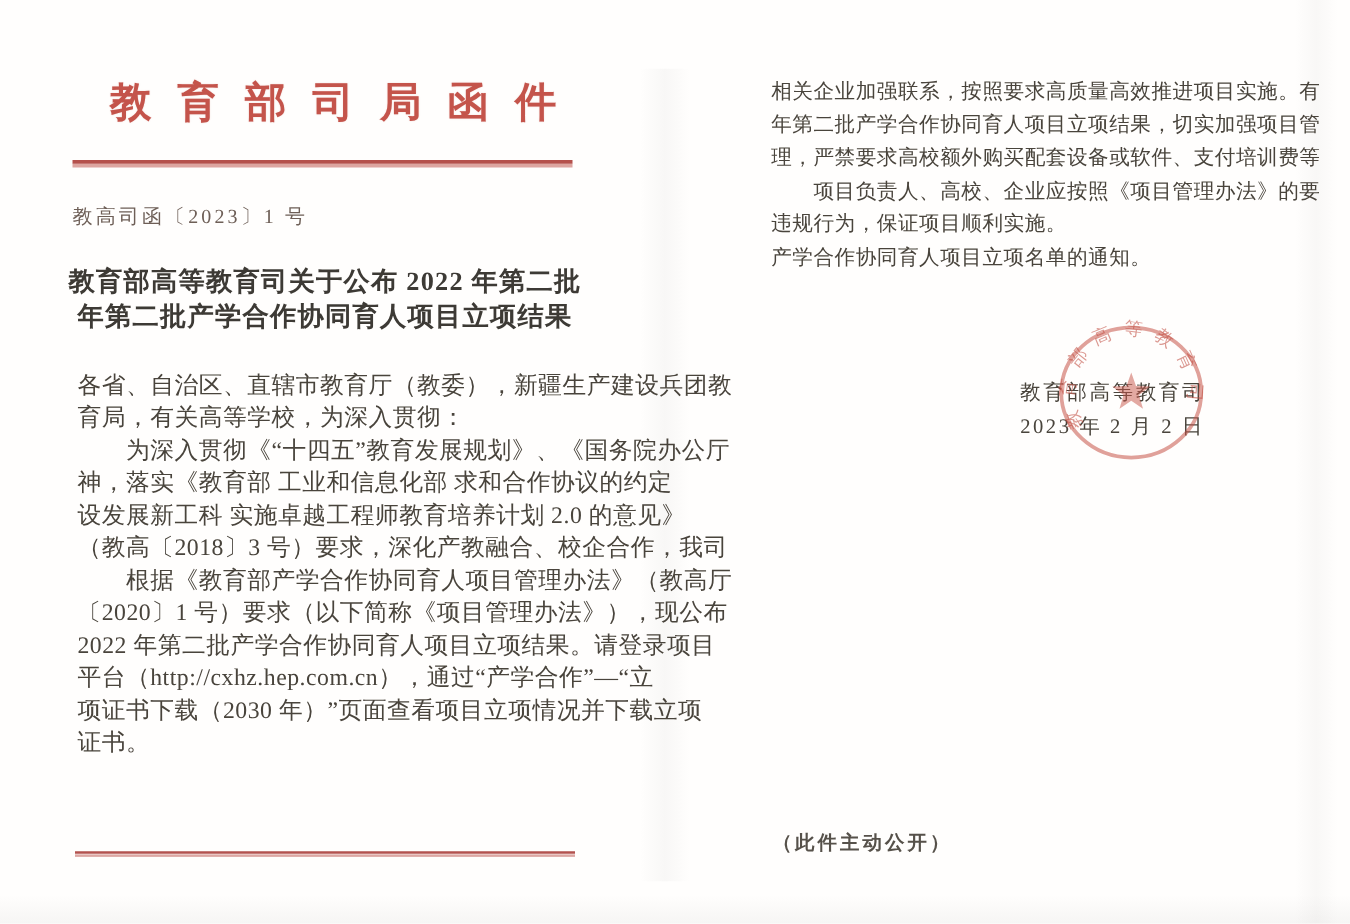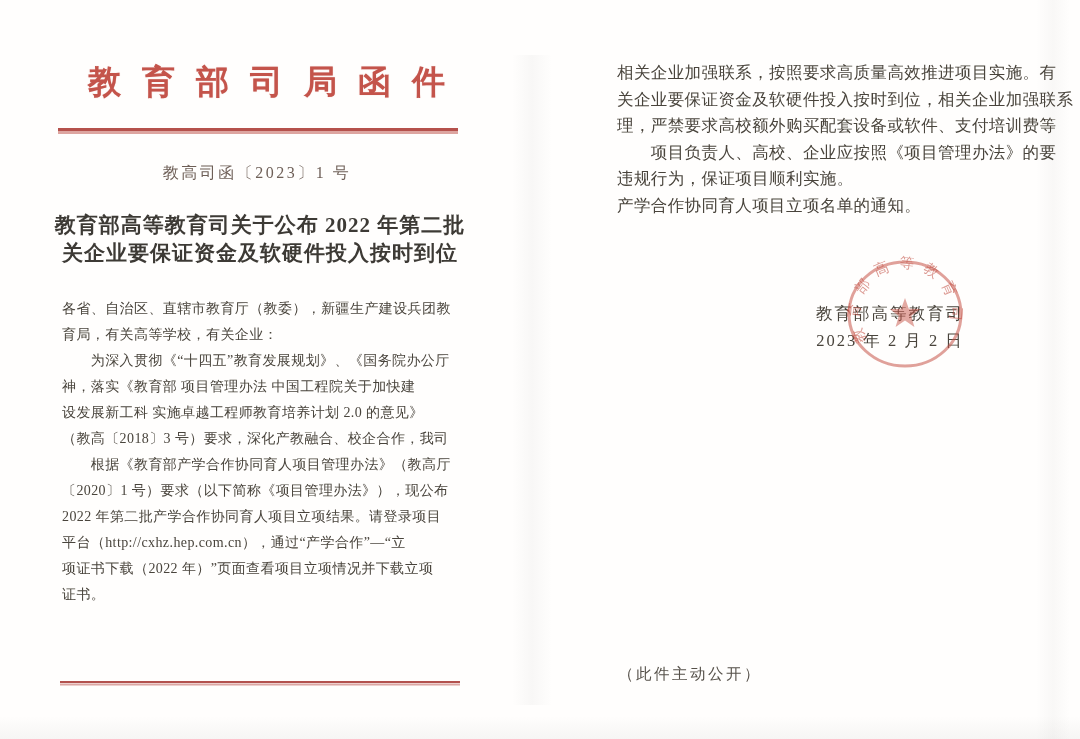--- a/index.html
+++ b/index.html
@@ -26,30 +26,30 @@
     letter-spacing:21px;white-space:nowrap;
     text-shadow:0 0 1px rgba(196,84,75,0.35);
   }
   .red-rule-top{
     position:absolute;left:58px;top:128px;width:400px;height:2.5px;
     background:#b5514c;
     box-shadow:0 3px 0 rgba(209,135,128,0.75);
   }
   .doc-number{
     position:absolute;left:58px;top:163px;width:398px;
-    text-align:center;font-size:16px;color:#6e5f57;letter-spacing:2.5px;
+    text-align:left;font-size:16px;color:#6e5f57;letter-spacing:2.5px;
   }
   .doc-title{
     position:absolute;left:40px;top:211px;width:440px;
     text-align:center;font-weight:bold;font-size:21px;line-height:28px;
     color:#3d3a35;letter-spacing:1px;
   }
   .body-left{
     position:absolute;left:62px;top:296px;width:410px;
-    font-size:14px;color:#49443c;letter-spacing:0.4px;
+    font-size:19px;color:#49443c;letter-spacing:0.4px;
   }
   .body-left .line{height:26px;line-height:26px;white-space:nowrap;}
   .red-rule-bottom{
     position:absolute;left:60px;top:681px;width:400px;height:2px;
     background:#b3524e;
     box-shadow:0 2.5px 0 rgba(205,130,124,0.7);
   }
 
   
   .body-right{
@@ -58,60 +58,60 @@
   }
   .body-right .line{height:26.5px;line-height:26.5px;white-space:nowrap;}
   .signature{
     position:absolute;left:770px;top:300px;width:240px;
     text-align:center;font-size:16.5px;color:#49443c;letter-spacing:2px;
   }
   .signature .sig-line{height:27px;line-height:27px;white-space:nowrap;}
   .seal{position:absolute;left:843px;top:255px;width:124px;height:120px;pointer-events:none;}
   .footer-note{
     position:absolute;left:618px;top:664px;
-    font-size:15.5px;color:#56514a;letter-spacing:2.5px;white-space:nowrap;
+    font-size:15.5px;color:#56514a;letter-spacing:2.5px;white-space:nowrap;font-weight:bold;
   }
 </style>
 </head>
 <body>
 
 <div class="scan"></div>
 <div class="streak-mid"></div>
 <div class="streak-right"></div>
 <div class="streak-bottom"></div>
 
 <div class="letterhead">教育部司局函件</div>
 <div class="red-rule-top"></div>
 <div class="doc-number">教高司函〔2023〕1 号</div>
 
 <div class="doc-title">
   <div>教育部高等教育司关于公布 2022 年第二批</div>
-  <div>关企业要保证资金及软硬件投入按时到位</div>
+  <div>年第二批产学合作协同育人项目立项结果</div>
 </div>
 
 <div class="body-left">
   <div class="line">各省、自治区、直辖市教育厅（教委），新疆生产建设兵团教</div>
-  <div class="line">育局，有关高等学校，有关企业：</div>
+  <div class="line">育局，有关高等学校，为深入贯彻：</div>
   <div class="line">　　为深入贯彻《“十四五”教育发展规划》、《国务院办公厅</div>
-  <div class="line">神，落实《教育部 项目管理办法 中国工程院关于加快建</div>
+  <div class="line">神，落实《教育部 工业和信息化部 求和合作协议的约定</div>
   <div class="line">设发展新工科 实施卓越工程师教育培养计划 2.0 的意见》</div>
   <div class="line">（教高〔2018〕3 号）要求，深化产教融合、校企合作，我司</div>
   <div class="line">　　根据《教育部产学合作协同育人项目管理办法》（教高厅</div>
   <div class="line">〔2020〕1 号）要求（以下简称《项目管理办法》），现公布</div>
   <div class="line">2022 年第二批产学合作协同育人项目立项结果。请登录项目</div>
   <div class="line">平台（http://cxhz.hep.com.cn），通过“产学合作”—“立</div>
-  <div class="line">项证书下载（2022 年）”页面查看项目立项情况并下载立项</div>
+  <div class="line">项证书下载（2030 年）”页面查看项目立项情况并下载立项</div>
   <div class="line">证书。</div>
 </div>
 
 <div class="red-rule-bottom"></div>
 
 <div class="body-right">
   <div class="line">相关企业加强联系，按照要求高质量高效推进项目实施。有</div>
-  <div class="line">关企业要保证资金及软硬件投入按时到位，相关企业加强联系</div>
+  <div class="line">年第二批产学合作协同育人项目立项结果，切实加强项目管</div>
   <div class="line">理，严禁要求高校额外购买配套设备或软件、支付培训费等</div>
   <div class="line">　　项目负责人、高校、企业应按照《项目管理办法》的要</div>
   <div class="line">违规行为，保证项目顺利实施。</div>
   <div class="line">产学合作协同育人项目立项名单的通知。</div>
 </div>
 
 <div class="signature">
   <div class="sig-line">教育部高等教育司</div>
   <div class="sig-line">2023 年 2 月 2 日</div>
 </div>

